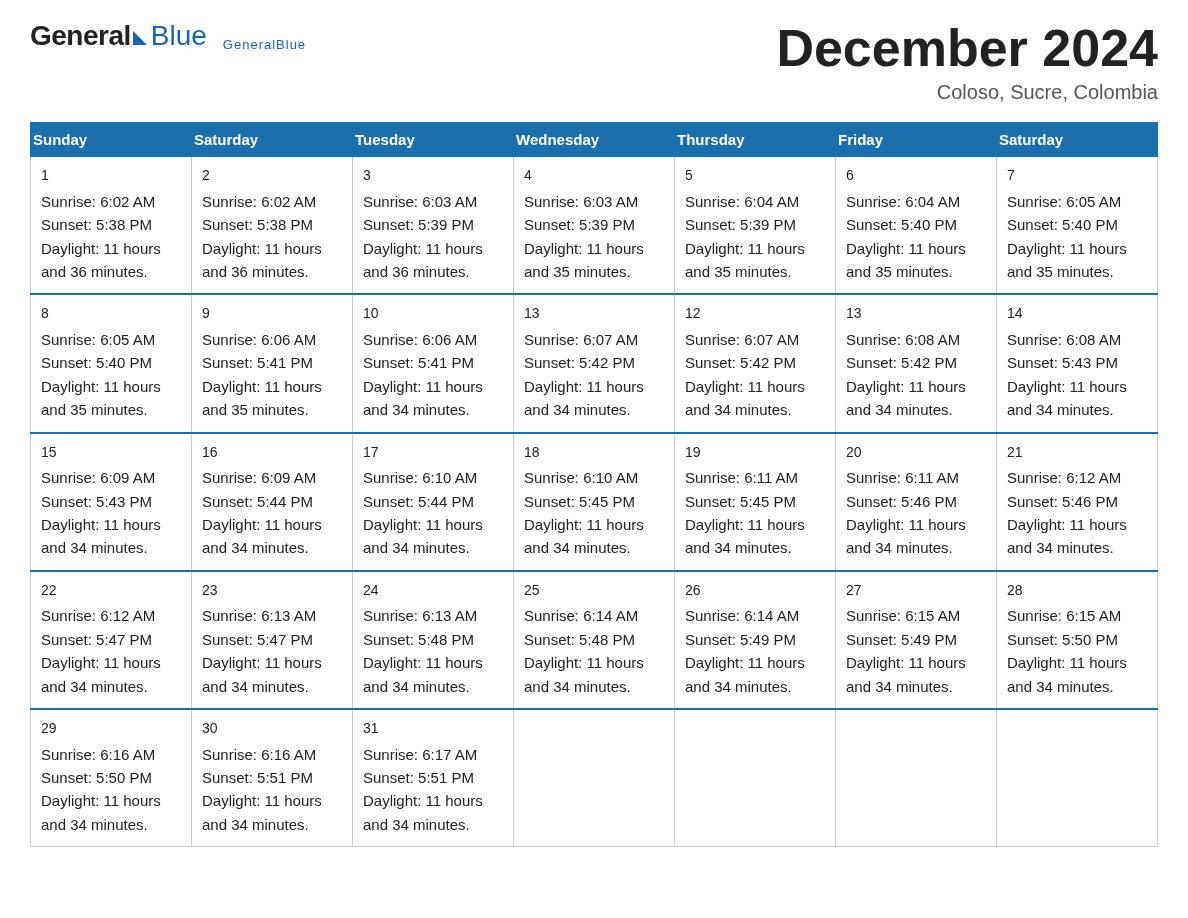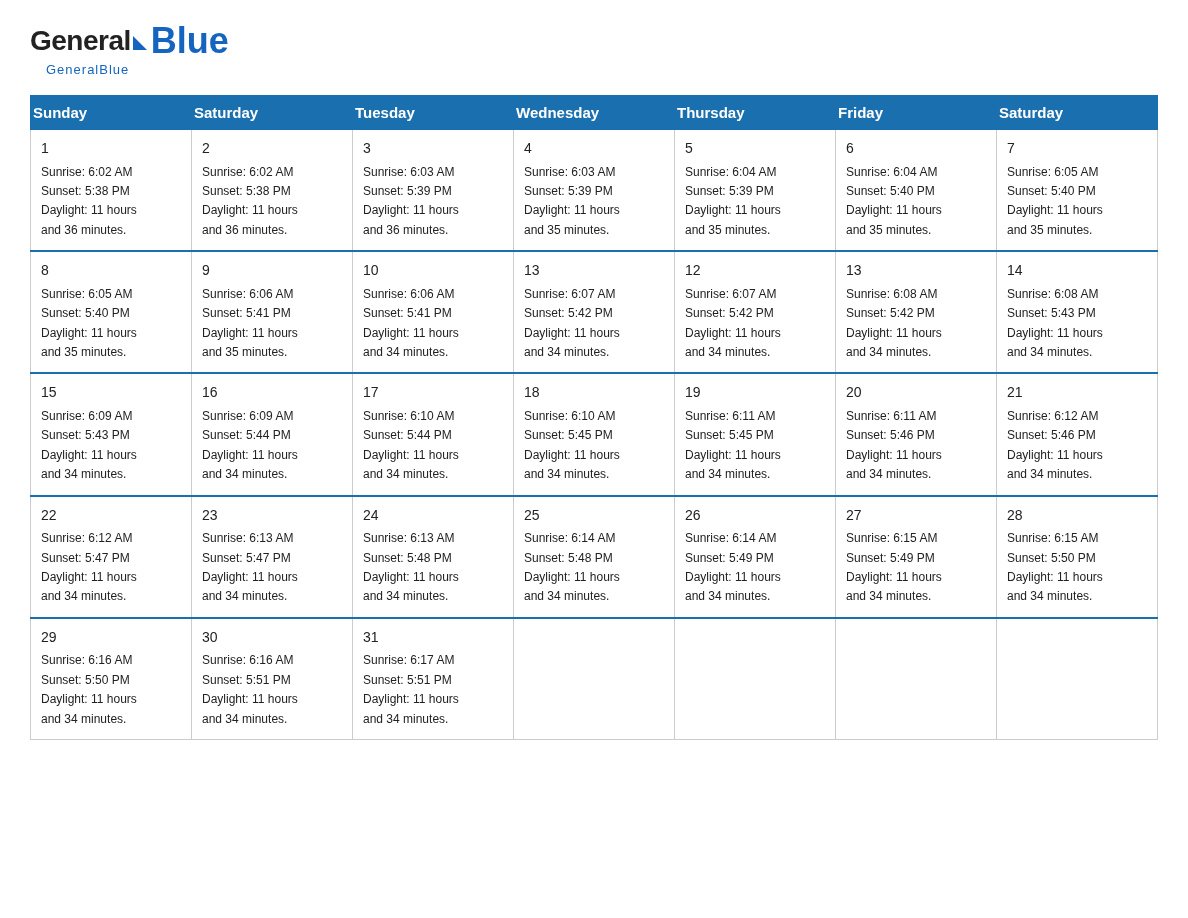--- a/index.html
+++ b/index.html
@@ -12,22 +12,22 @@
       padding: 20px 30px 30px 30px;
     }
     .header {
       display: flex;
       justify-content: space-between;
       align-items: flex-start;
       margin-bottom: 18px;
     }
     .logo {
       display: flex;
-      flex-direction: column;
-      align-items: flex-start;
+      flex-direction: row;
+      align-items: flex-end;
     }
     .logo-top {
       display: flex;
       align-items: center;
     }
     .logo-general {
       font-size: 28px;
       font-weight: bold;
       color: #222;
       letter-spacing: -0.5px;
@@ -35,22 +35,22 @@
     .logo-arrow {
       width: 0;
       height: 0;
       border-left: 14px solid #1565c0;
       border-top: 14px solid transparent;
       border-bottom: 0px solid transparent;
       margin-left: 2px;
       margin-top: 4px;
     }
     .logo-blue {
-      font-size: 36px;
-      font-weight: bold;
+      font-size: 28px;
+      font-weight: normal;
       color: #1565c0;
       margin-left: 4px;
     }
     .logo-bottom {
       font-size: 13px;
       color: #1565c0;
       letter-spacing: 1px;
       margin-left: 16px;
     }
     .title-area {
@@ -90,41 +90,45 @@
       color: #222;
       height: 100px;
     }
     tbody tr td .day-num {
       font-size: 14px;
       font-weight: normal;
       display: block;
       margin-bottom: 3px;
     }
     tbody tr td .day-info {
-      font-size: 12px;
+      font-size: 15px;
       color: #222;
     }
     tbody tr td.empty {
       background: #fff;
     }
     tbody tr:not(:last-child) td {
       border-bottom: 2px solid #1a6faf;
     }
   </style>
 </head>
 <body>
 
 <div class="header">
   <div class="logo">
     <div class="logo-top">
       <span class="logo-general">General</span>
       <div class="logo-arrow"></div>
       <span class="logo-blue">Blue</span>
     </div>
     <div class="logo-bottom">GeneralBlue</div>
+  </div>
+  <div class="title-area">
+    <div class="month-title">December 2024</div>
+    <div class="location">Coloso, Sucre, Colombia</div>
   </div>
 </div>
 
 <table>
   <thead>
     <tr>
     <th>Sunday</th>
         <th>Saturday</th>
         <th>Tuesday</th>
         <th>Wednesday</th>

